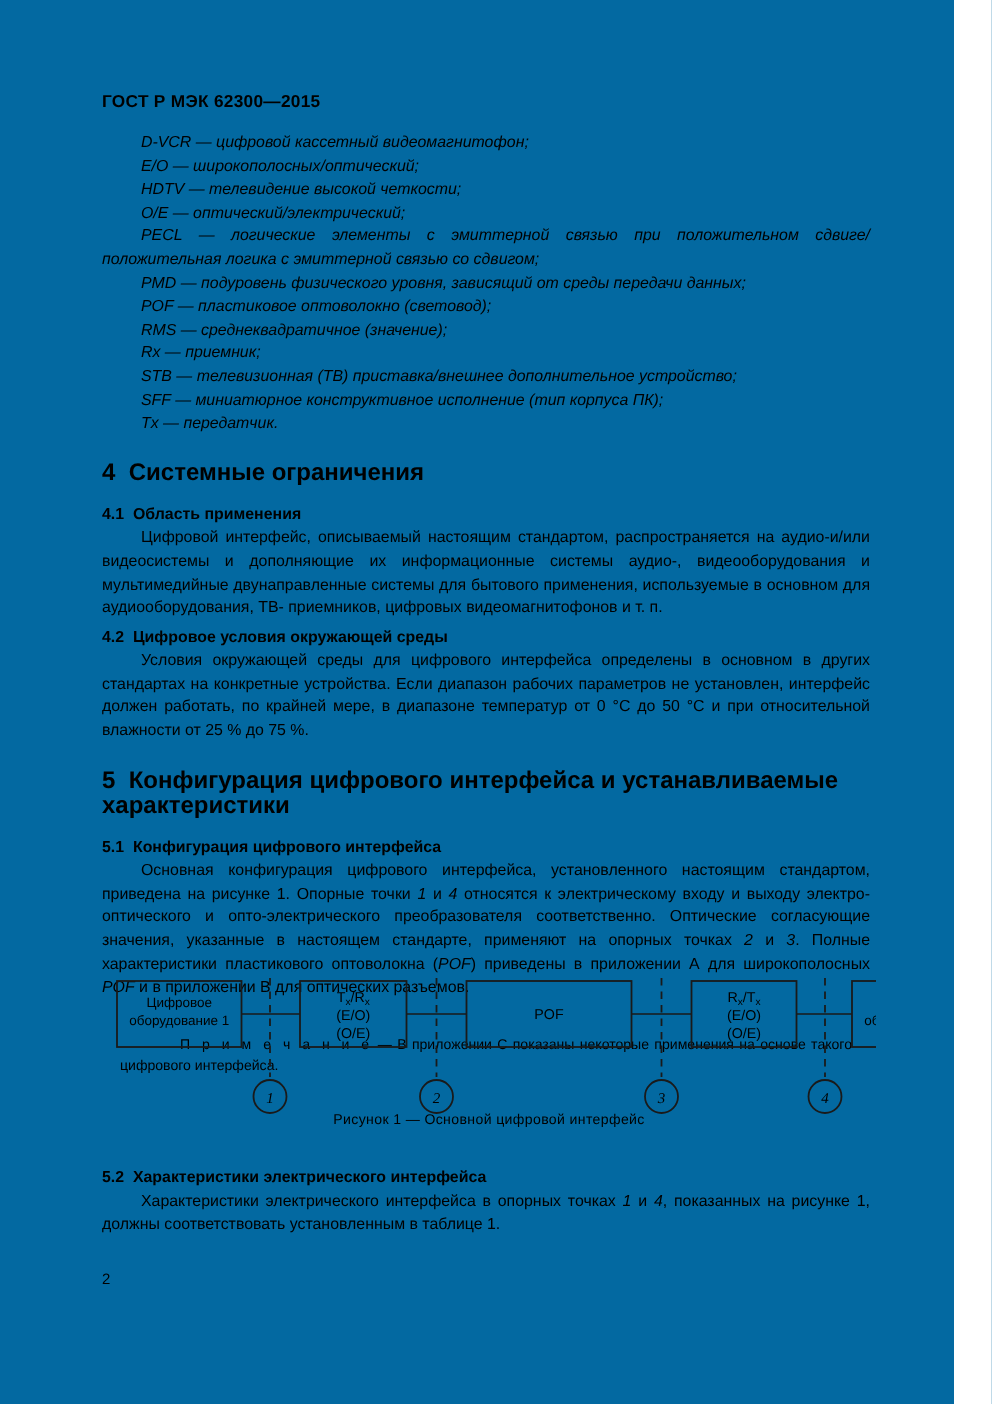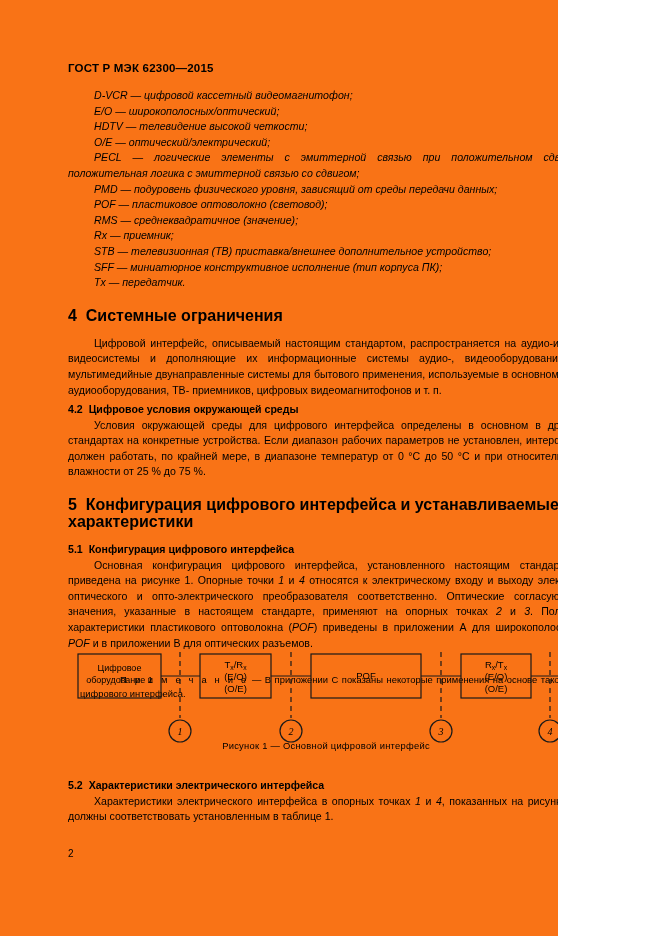--- a/index.html
+++ b/index.html
@@ -7,23 +7,23 @@
     margin: 0;
     padding: 0;
     background: #ffffff;
   }
   body {
     font-family: "Liberation Sans", sans-serif;
     color: #000000;
   }
   #page {
     position: relative;
-    width: 558px;
+    width: 636px;
     height: 936px;
-    background: #f97316;
+    background: #0369a1;
     overflow: hidden;
   }
   
   .doc-header {
     position: absolute;
     left: 68px;
     top: 62px;
     font-size: 11.5px;
     font-weight: bold;
     letter-spacing: 0.2px;
@@ -146,20 +146,23 @@
     </ul>
 
     <div class="gap-16"></div>
 
     <h2 class="sec">
       <span>4</span>&nbsp;&nbsp;<span>Системные ограничения</span>
     </h2>
 
     <div class="gap-12"></div>
 
+    <h3 class="subsec">
+      <span>4.1</span>&nbsp;&nbsp;<span>Область применения</span>
+    </h3>
     <p class="para">Цифровой интерфейс, описываемый настоящим стандартом, распространяется на аудио-и/или видеосистемы и дополняющие их информационные системы аудио-, видеооборудования и мультимедийные двунаправленные системы для бытового применения, используемые в основном для аудиооборудования, ТВ- приемников, цифровых видеомагнитофонов и т. п.</p>
 
     <div class="gap-4"></div>
 
     <h3 class="subsec">
       <span>4.2</span>&nbsp;&nbsp;<span>Цифровое условия окружающей среды</span>
     </h3>
     <p class="para">Условия окружающей среды для цифрового интерфейса определены в основном в других стандартах на конкретные устройства. Если диапазон рабочих параметров не установлен, интерфейс должен работать, по крайней мере, в диапазоне температур от 0 °С до 50 °С и при относительной влажности от 25 % до 75 %.</p>
 
     <div class="gap-16"></div>

